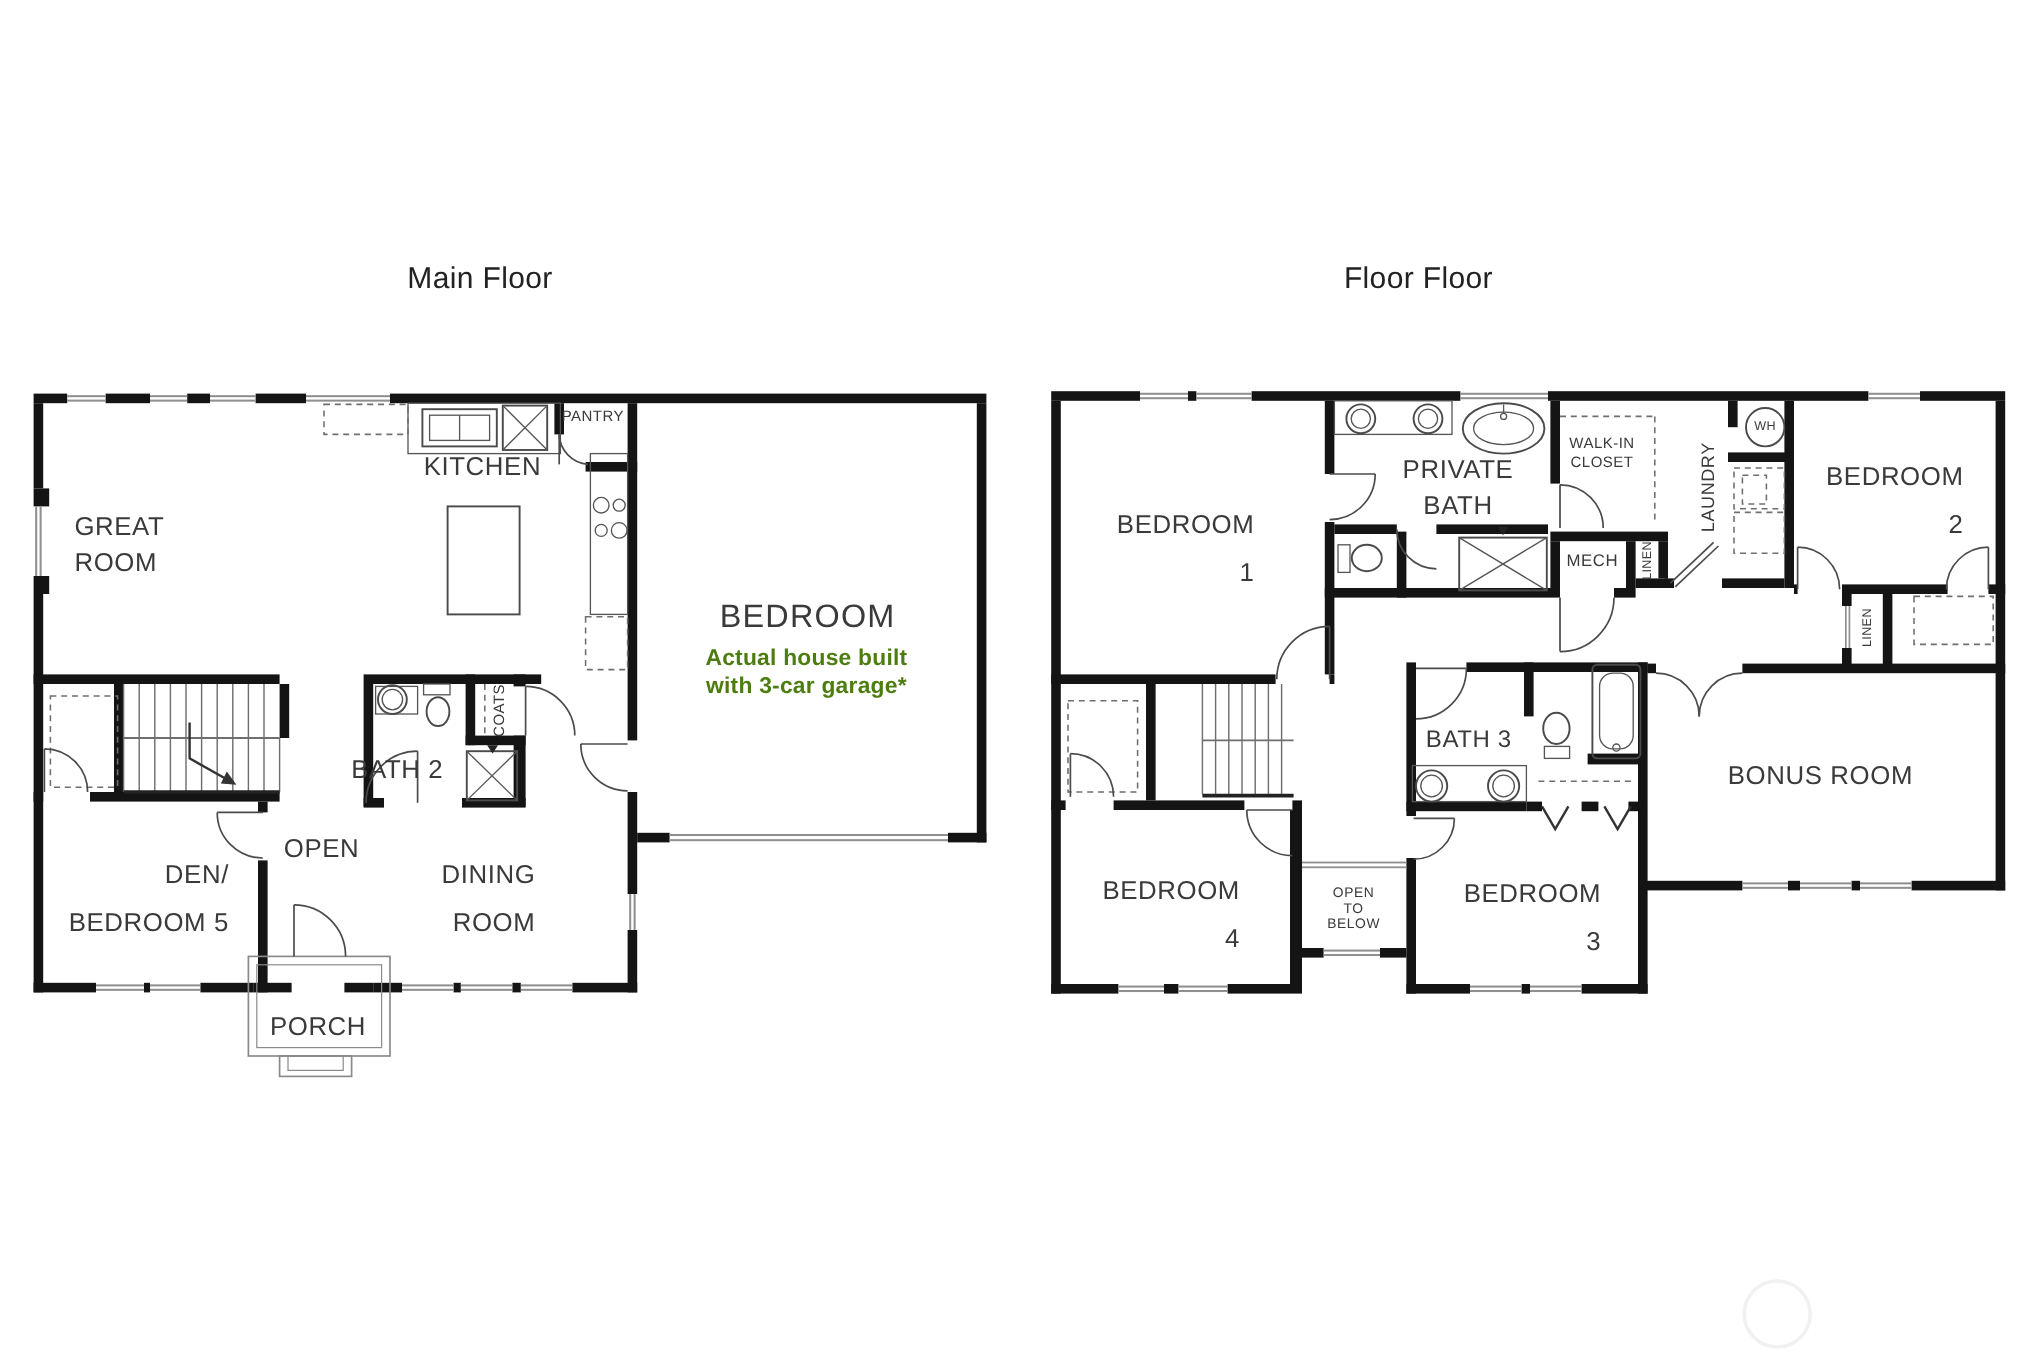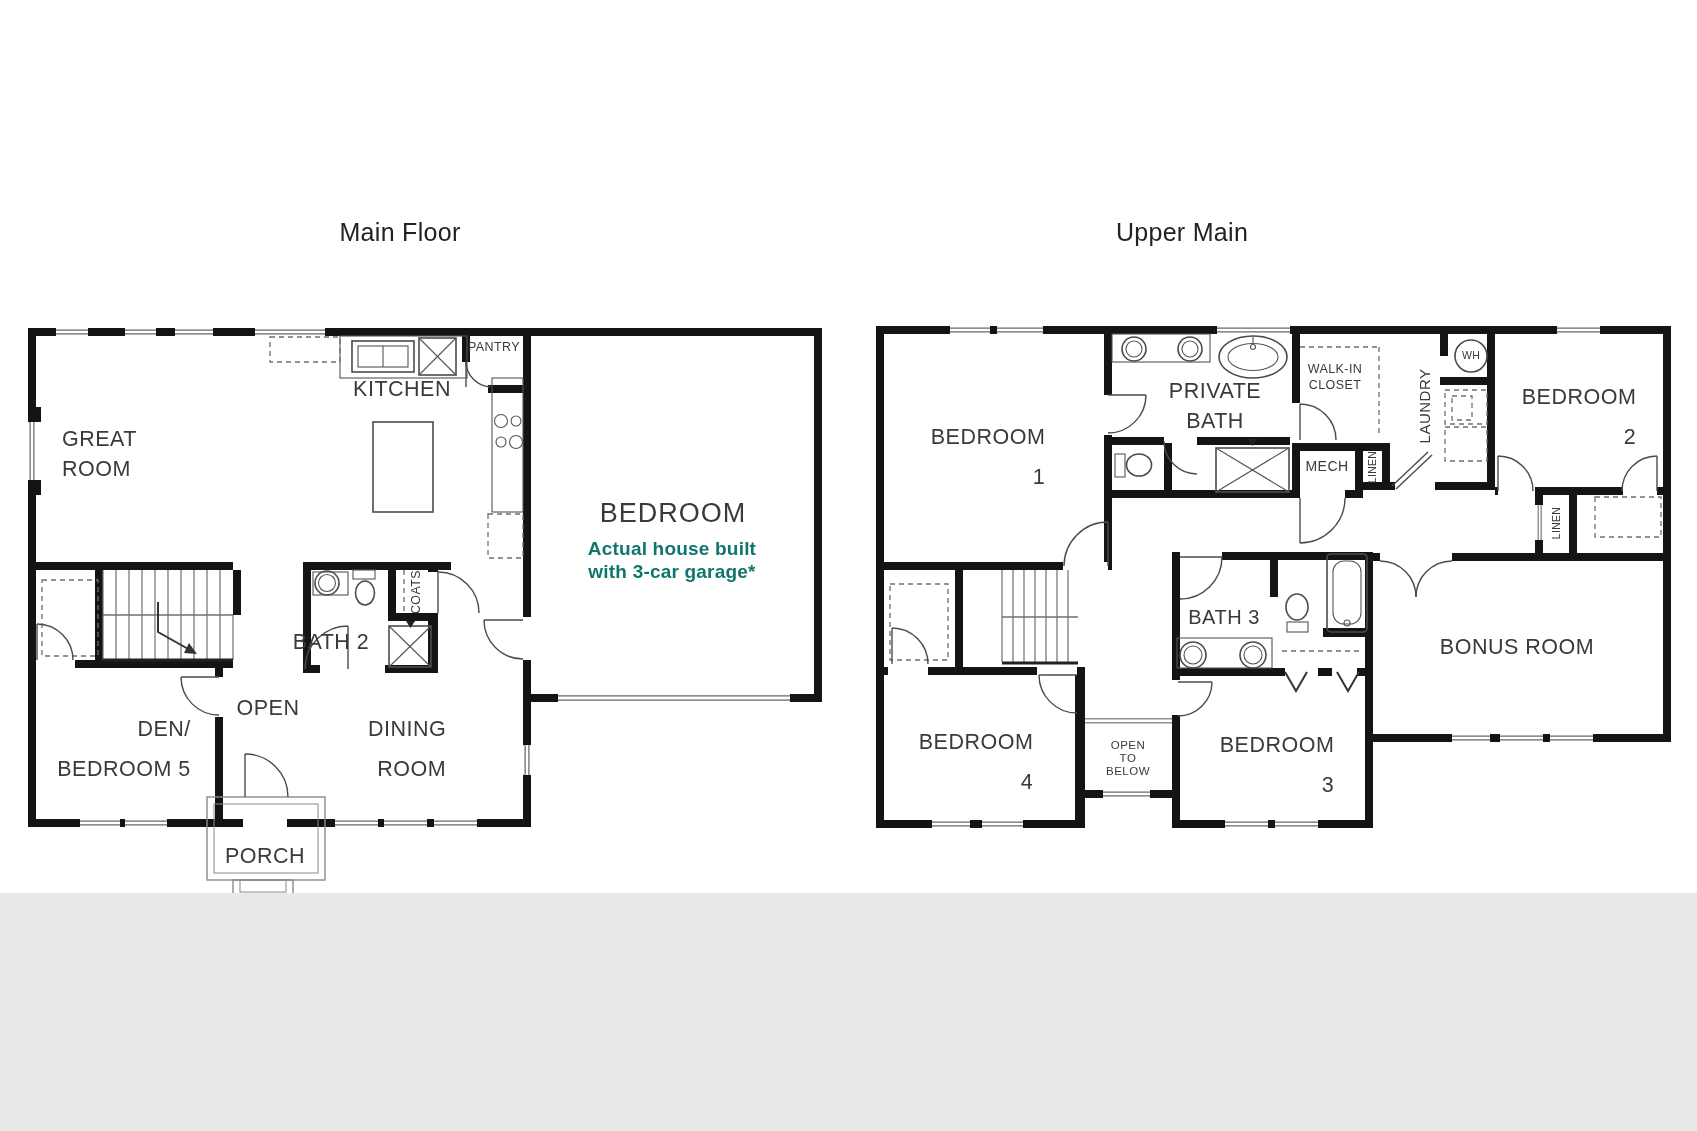--- a/index.html
+++ b/index.html
@@ -1,29 +1,29 @@
 <!DOCTYPE html>
 <html><head>
 <meta charset="utf-8">
 <style>
   html,body{margin:0;padding:0;background:#e9e9e9;}
   .stage{
-    position:relative;width:1697px;height:893px;background:#ffffff;
+    position:relative;width:1697px;height:1131px;background:#ffffff;
     font-family:"Liberation Sans", sans-serif;overflow:hidden;
   }
   .plan-svg{position:absolute;left:0;top:0;}
   
   .lbl{
     position:absolute;color:#3a3a3a;white-space:pre-line;text-align:center;
     transform:translate(-50%,-50%);line-height:1.25;letter-spacing:0.5px;
   }
   .title{font-size:25px;color:#222;letter-spacing:0.3px;}
   .room{font-size:21.5px;}
   .big{font-size:27px;letter-spacing:1px;}
-  .note{font-size:19px;font-weight:bold;color:#0f766e;line-height:1.2;letter-spacing:0.2px;}
+  .note{font-size:19px;font-weight:bold;color:#4d7c0f;line-height:1.2;letter-spacing:0.2px;}
   .small{font-size:12.5px;letter-spacing:0.4px;}
   .tiny{font-size:10.5px;letter-spacing:0.3px;}
   .med{font-size:14px;}
   .vert{transform:translate(-50%,-50%) rotate(-90deg);transform-origin:center;}
   .lh28{line-height:40px;text-align:right;}
   .lh30{line-height:30px;}
   .lh16{line-height:16px;}
   .lh15{line-height:13px;}
   .leftalign{text-align:left;transform:translate(0,-50%);}
   .watermark{
@@ -404,21 +404,21 @@
       <line class="arc" x1="1178" y1="682" x2="1212" y2="682"></line>
       <path class="arc" d="M1212,682 A34,34 0 0 1 1178,716"></path>
       <line class="arc" x1="1077" y1="675" x2="1039" y2="675"></line>
       <path class="arc" d="M1039,675 A38,38 0 0 0 1077,713"></path>
       <line class="arc" x1="892" y1="628" x2="892" y2="664"></line>
       <path class="arc" d="M892,628 A36,36 0 0 1 928,664"></path>
     </g>
   </svg>
 
   <div class="lbl title" style="left:400px;top:233px;">Main Floor</div>
-  <div class="lbl title" style="left:1182px;top:233px;">Upper Main</div>
+  <div class="lbl title" style="left:1182px;top:233px;">Floor Floor</div>
 
   <div class="lbl room leftalign lh30" style="left:62px;top:454px;">GREAT
 ROOM</div>
   <div class="lbl room" style="left:402px;top:389px;">KITCHEN</div>
   <div class="lbl small" style="left:494px;top:348px;">PANTRY</div>
   <div class="lbl big" style="left:673px;top:514px;">BEDROOM</div>
   <div class="lbl note" style="left:672px;top:561px;">Actual house built
 with 3-car garage*</div>
   <div class="lbl room" style="left:331px;top:642px;">BATH 2</div>
   <div class="lbl small vert" style="left:417px;top:592px;">COATS</div>

